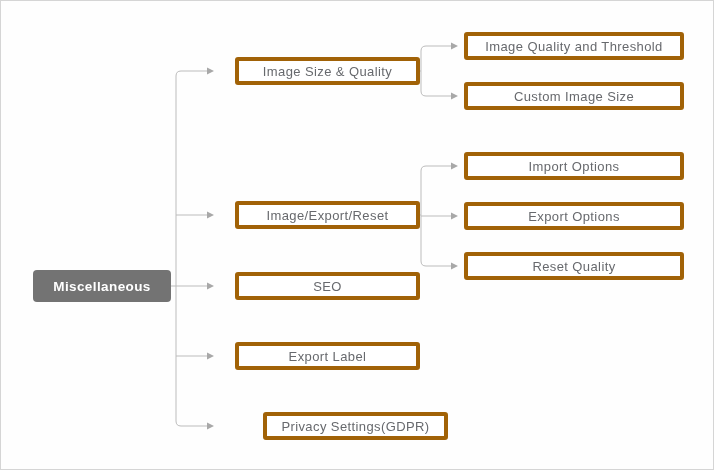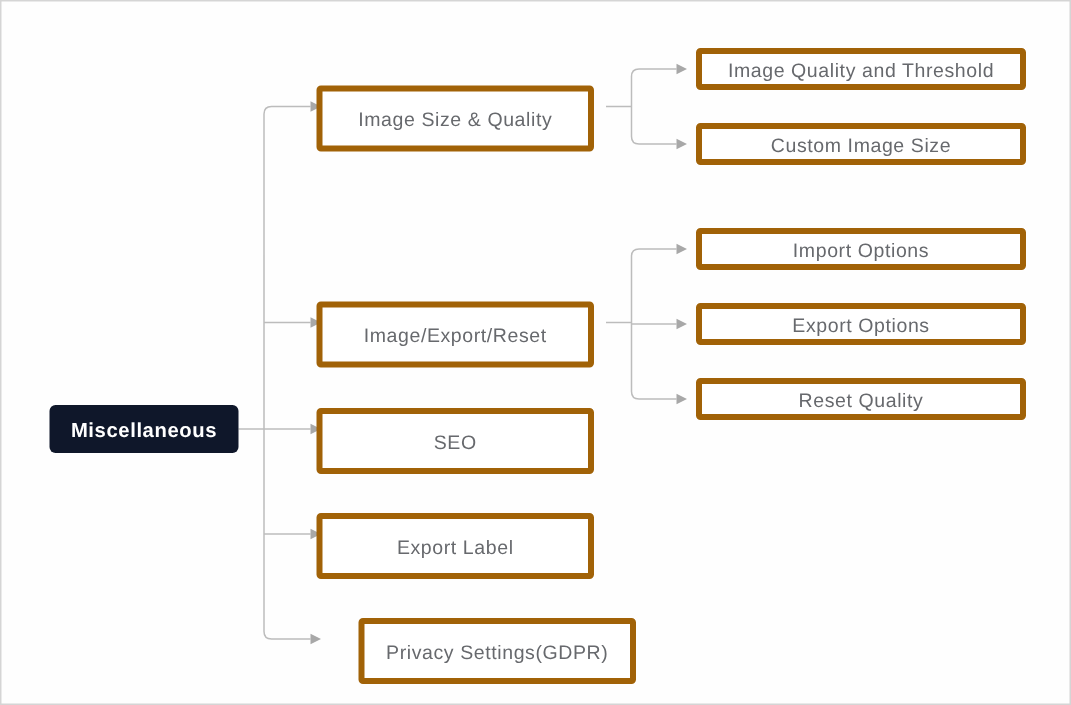--- a/index.html
+++ b/index.html
@@ -27,29 +27,29 @@
     box-sizing:border-box;
     background:#ffffff;
     border:4px solid #a16207;
     border-radius:3px;
     color:#67696d;
     font-size:13px;
     letter-spacing:0.4px;
     white-space:nowrap;
   }
   .node.root{
-    background:#0f172a;
+    background:#737373;
     border:none;
     border-radius:4px;
     color:#ffffff;
     font-weight:700;
     font-size:13.5px;
-    left:32px;top:269px;width:126px;height:32px;
+    left:32px;top:269px;width:138px;height:32px;
   }
-  .mid{left:210px;width:185px;height:44px;}
+  .mid{left:234px;width:185px;height:28px;}
   .m0{top:56px;}
   .m1{top:200px;}
   .m2{top:271px;}
   .m3{top:341px;}
   .m4{top:411px;margin-left:28px;}
   .right{left:463px;width:220px;height:28px;}
   .r0{top:31px;}
   .r1{top:81px;}
   .r2{top:151px;}
   .r3{top:201px;}

